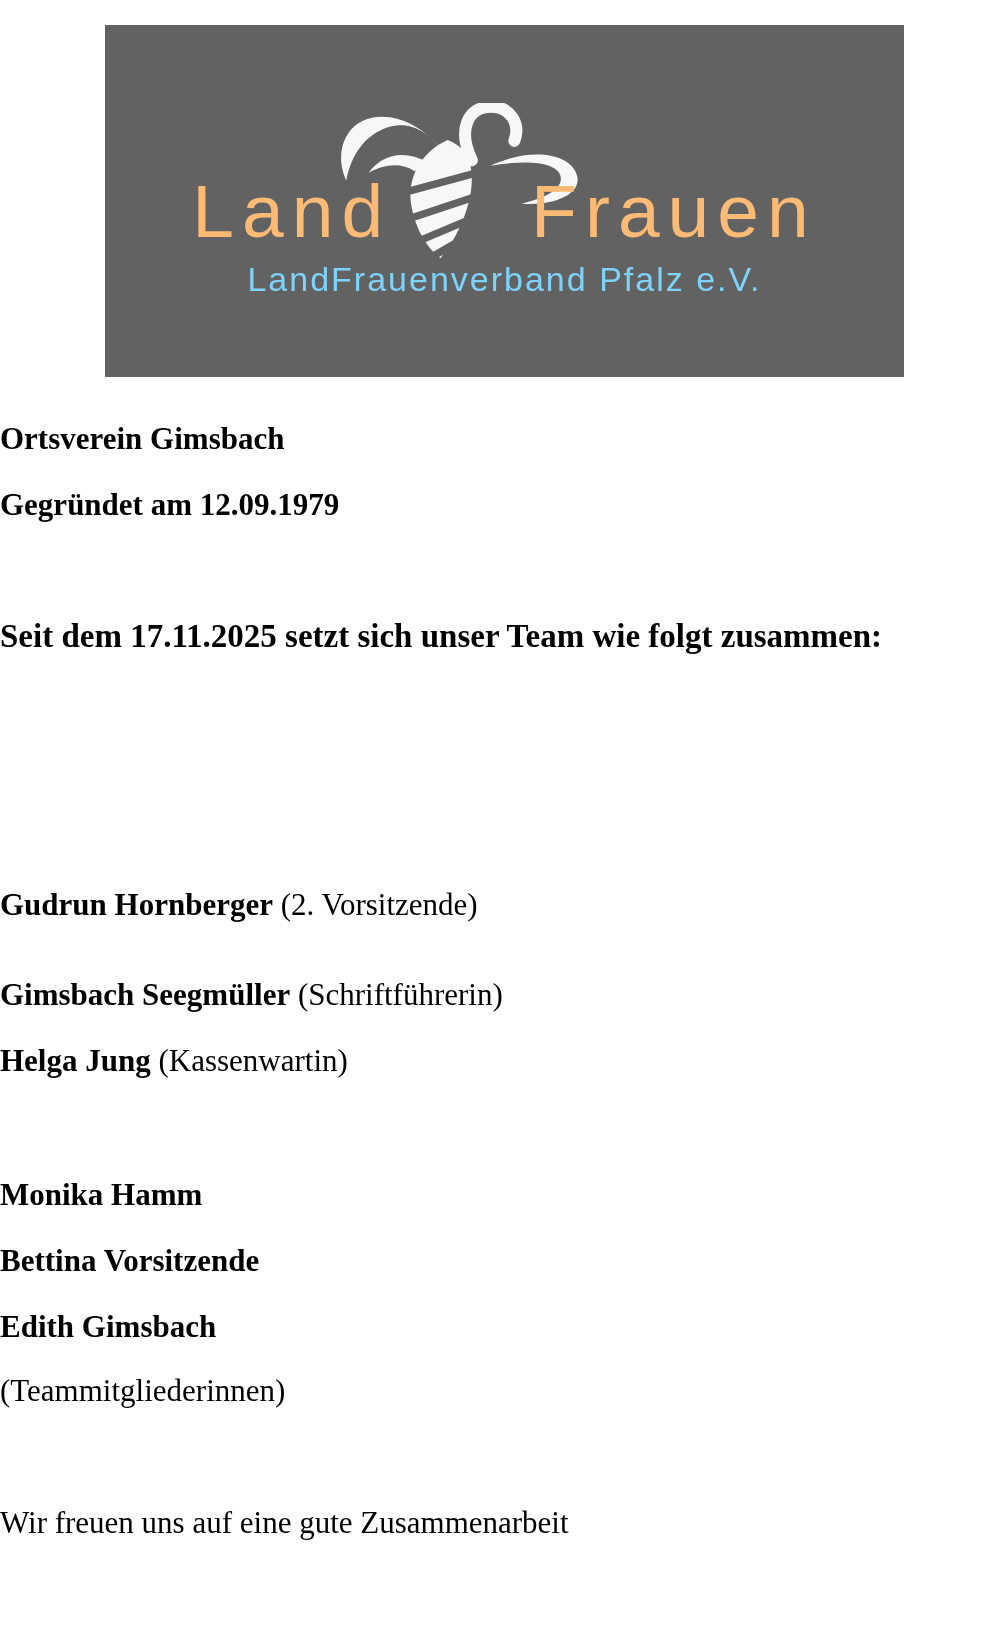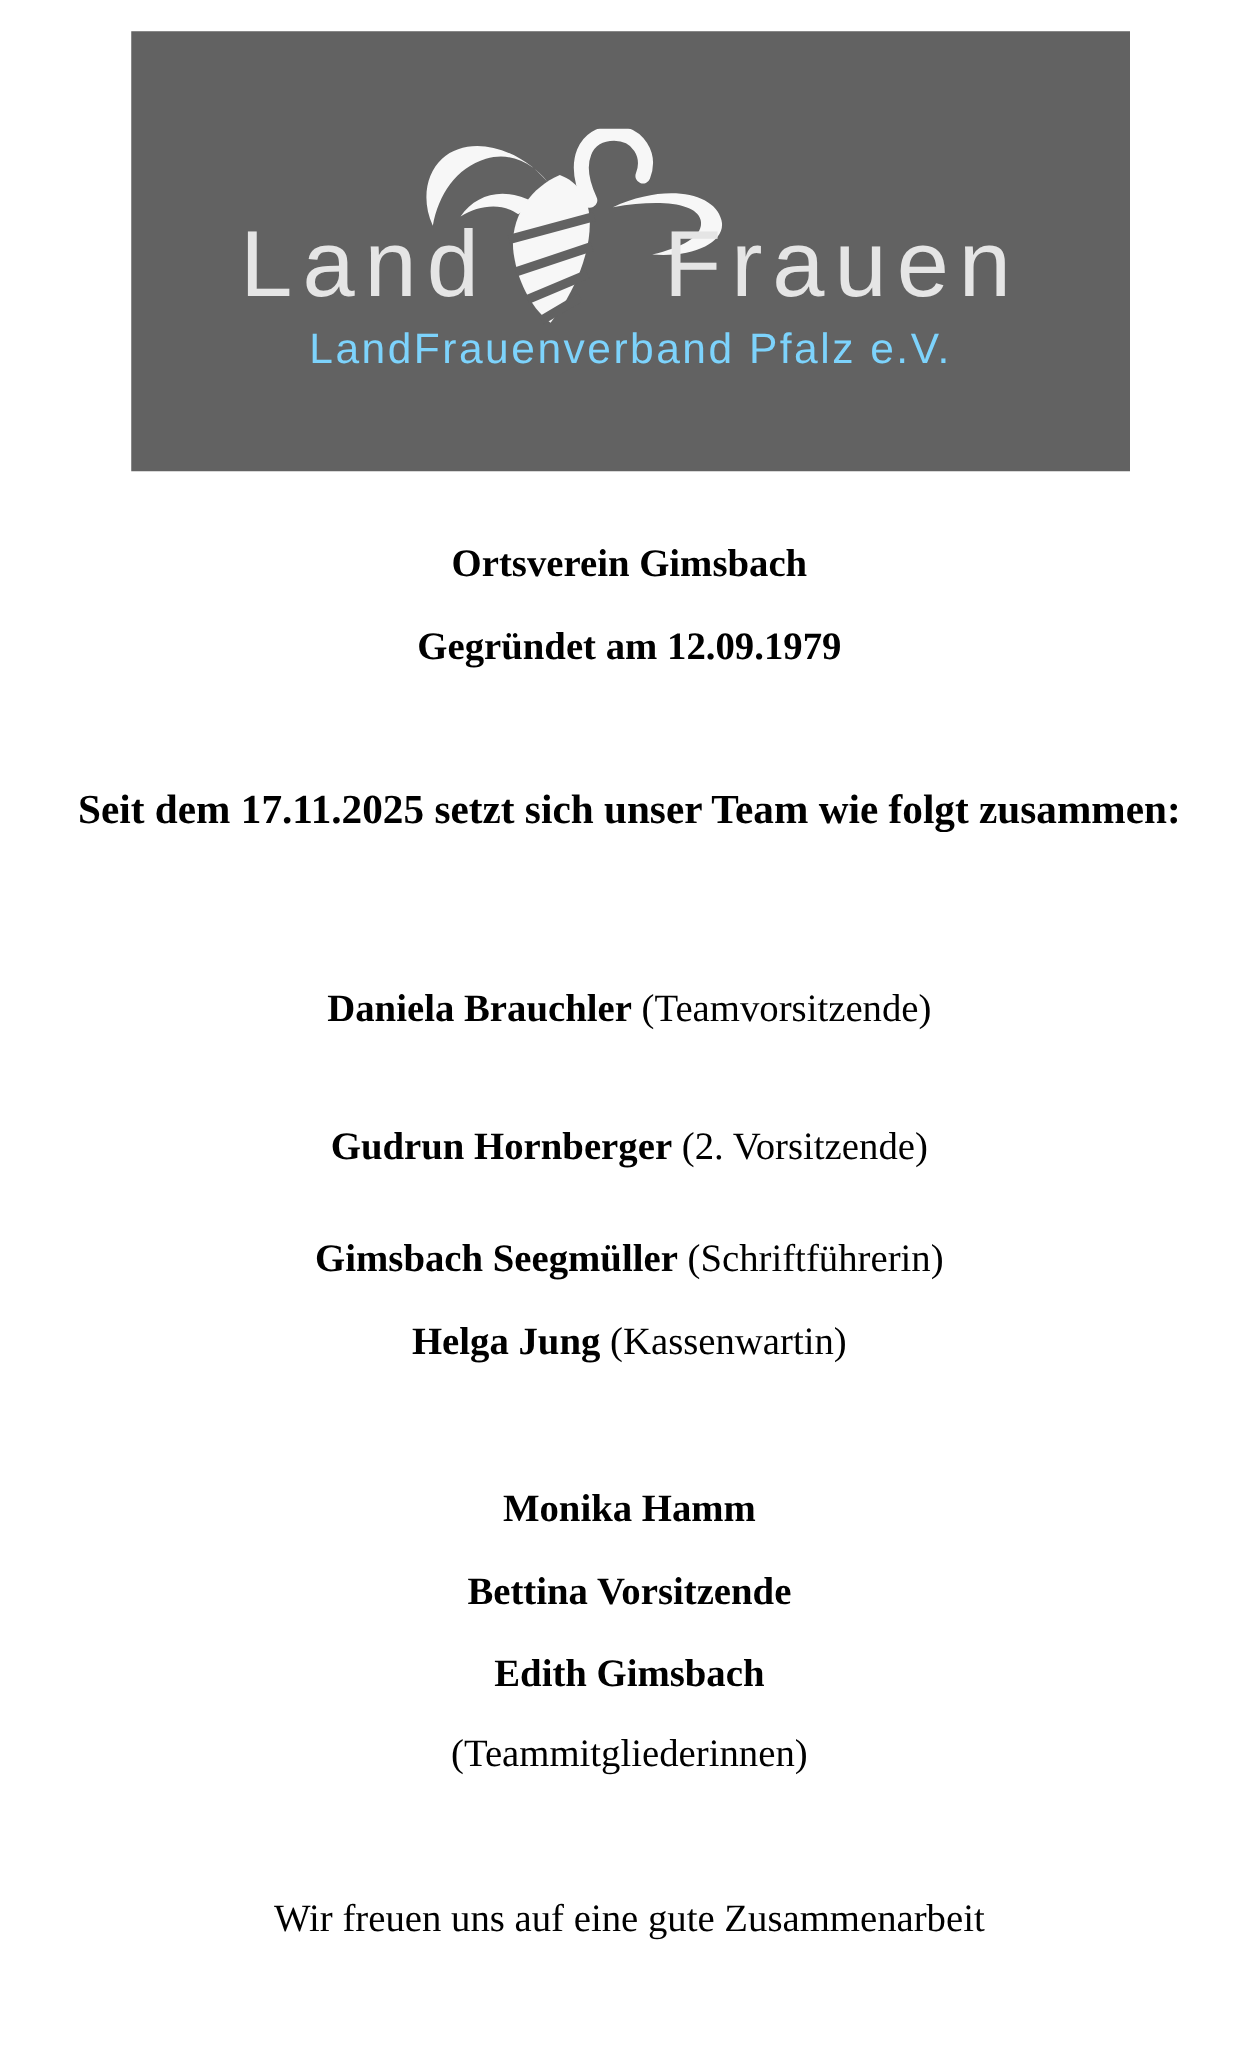--- a/index.html
+++ b/index.html
@@ -23,21 +23,21 @@
     align-items:center;
     justify-content:center;
     font-family:"Liberation Sans", sans-serif;
   }
   .logo-row{
     display:flex;
     align-items:flex-end;
     justify-content:center;
   }
   .logo-word{
-    color:#e5e5e5;
+    color:#fdba74;
     font-size:75px;
     line-height:90px;
     letter-spacing:8px;
     font-weight:400;
     white-space:nowrap;
   }
   .bee{
     width:250px;
     height:157px;
     margin:0 -52px -4px -58px;
@@ -47,22 +47,21 @@
     margin-top:4px;
     color:#7dd3fc;
     font-size:34px;
     letter-spacing:2px;
     white-space:nowrap;
   }
   
   .line{
     position:absolute;
     left:0; right:0;
-    margin:12px;
-    text-align:center;
+    margin:0;
     font-size:31px;
     line-height:1.25;
     white-space:nowrap;
   }
   .bold{font-weight:bold;}
   .officer .name{font-weight:bold;}
   .officer .role{font-weight:normal;}
   .intro{font-size:33px;font-weight:bold;}
 </style>
 </head>
@@ -99,24 +98,20 @@
     </div>
     <div class="logo-subtitle">LandFrauenverband Pfalz e.V.</div>
   </header>
 
   <p class="line bold" style="top:420px">Ortsverein Gimsbach</p>
 
   <p class="line bold" style="top:486px">Gegründet am 12.09.1979</p>
 
   <p class="line intro" style="top:616px">Seit dem 17.11.2025 setzt sich unser Team wie folgt zusammen:</p>
 
-  <p class="line officer" style="top:776px">
-    <span class="name">Daniela Brauchler</span>
-    <span class="role">(Teamvorsitzende)</span>
-  </p>
 
   <p class="line officer" style="top:886px">
     <span class="name">Gudrun Hornberger</span>
     <span class="role">(2. Vorsitzende)</span>
   </p>
 
   <p class="line officer" style="top:976px">
     <span class="name">Gimsbach Seegmüller</span>
     <span class="role">(Schriftführerin)</span>
   </p>

